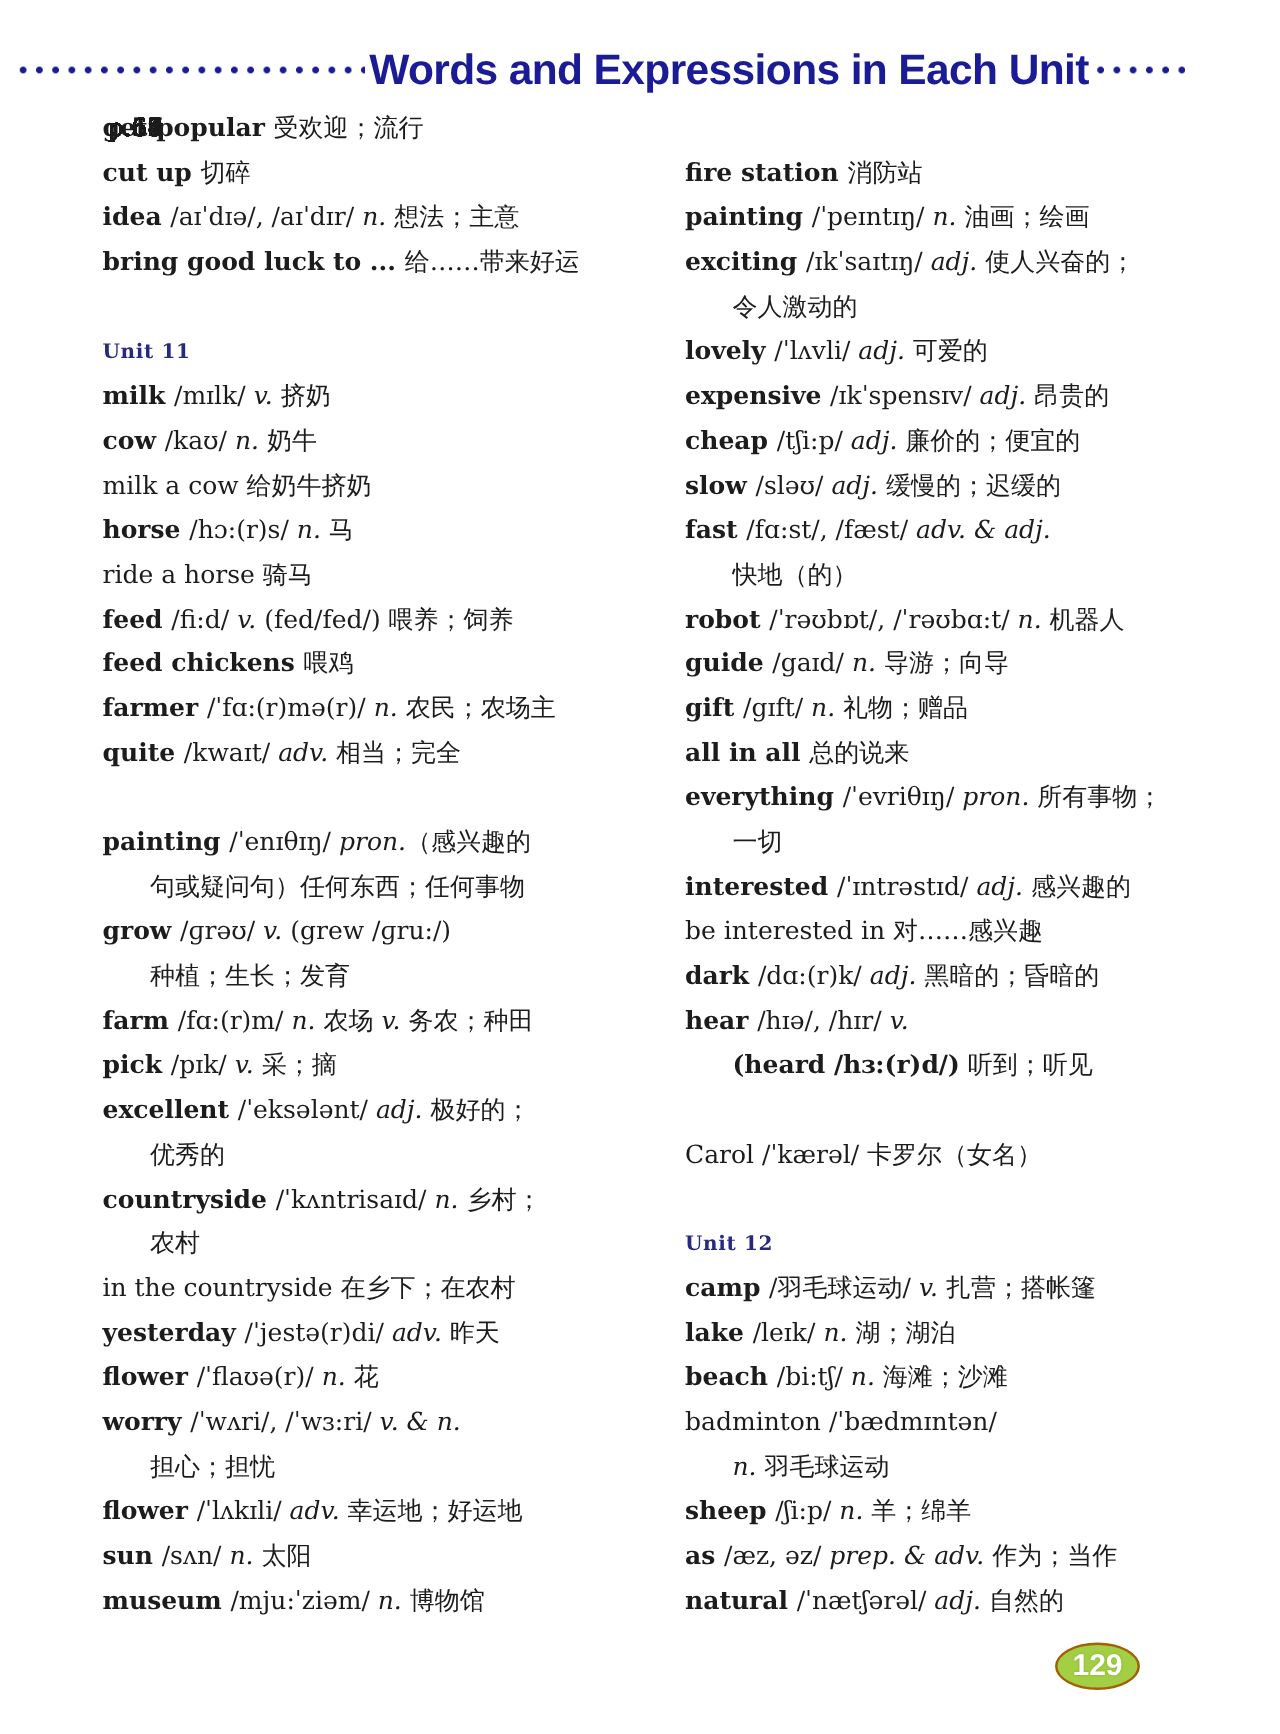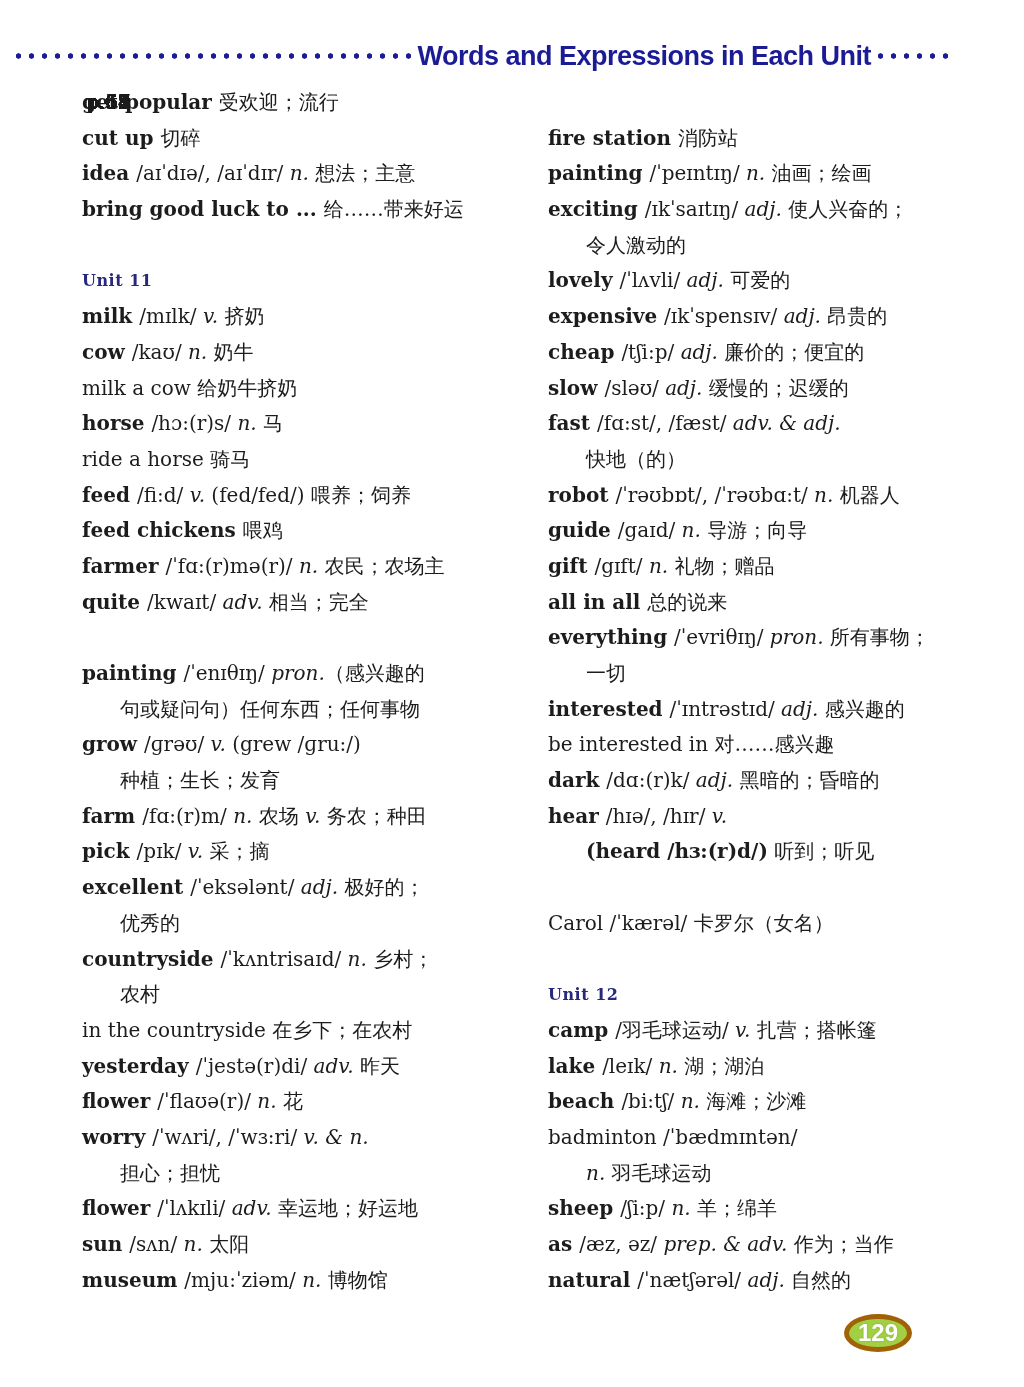--- a/index.html
+++ b/index.html
@@ -23,21 +23,21 @@
     background-image:radial-gradient(circle, #1b1b96 2.4px, rgba(27,27,150,0) 3px);
     background-size:13px 10px;
     background-repeat:repeat-x;
     background-position:left center;
   }
   .leader.left{flex:1 1 auto;}
   .leader.right{flex:0 0 74px;}
   h1.title{
     margin:0;padding:0 3px;
     font-family:"Liberation Sans","DejaVu Sans",sans-serif;
-    font-weight:700;font-size:27px;line-height:32px;
+    font-weight:700;font-size:34px;line-height:32px;
     color:#1b1b96;white-space:nowrap;letter-spacing:-0.5px;
   }
 
   
   main{
     position:absolute;top:85px;left:82px;width:886px;
     display:flex;gap:50px;
   }
   .col{display:block;}
   .col.left{width:420px;}
@@ -57,21 +57,21 @@
   }
   .row.spacer{height:35.7px;}
   .s-b{font-weight:700;}
   .s-i{font-style:italic;}
   .s-r{font-weight:400;}
 
   
   .badge{
     position:absolute;left:844px;top:1314px;width:68px;height:38px;
     background:#a2cf44;
-    border:5px solid #a16207;
+    border:2px solid #a16207;
     border-radius:50%;
     box-sizing:border-box;
     display:flex;align-items:center;justify-content:center;
     color:#ffffff;
     font-family:"Liberation Sans","DejaVu Sans",sans-serif;
     font-weight:700;font-size:24px;
     text-shadow:0 0 2px #7fae2a;
   }
 </style>
 </head>

